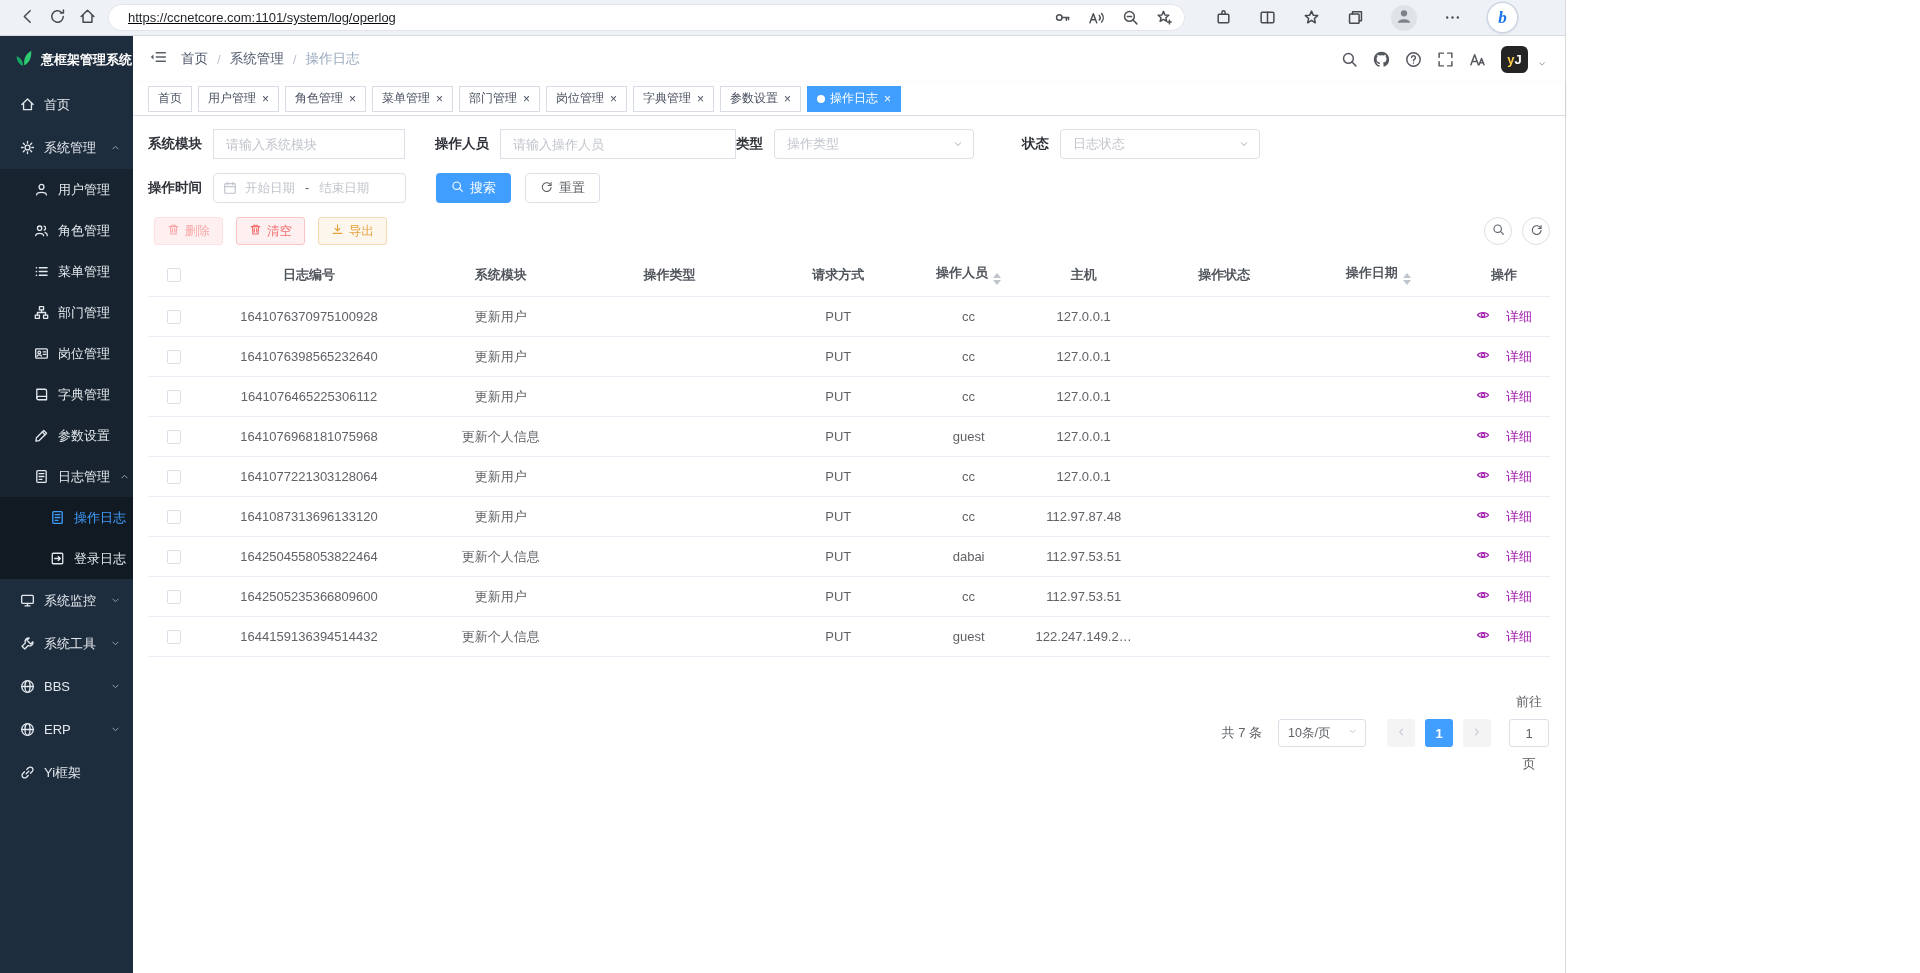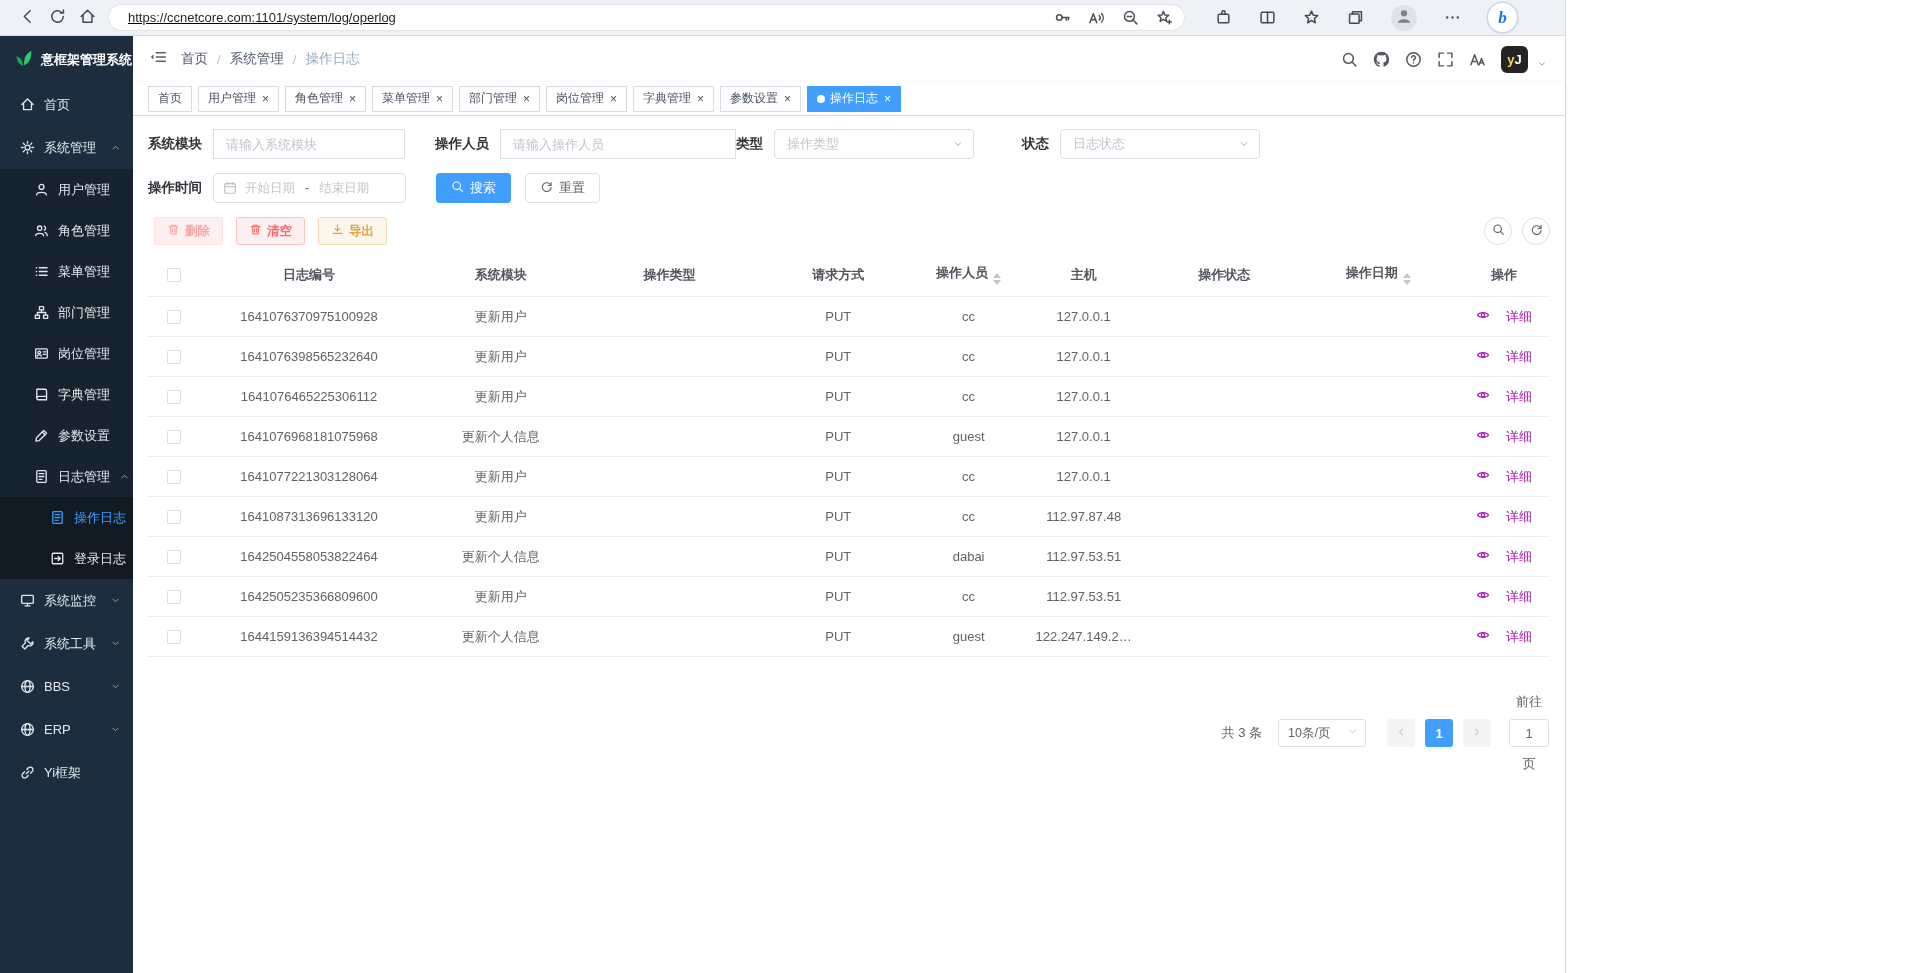--- a/index.html
+++ b/index.html
@@ -102,21 +102,21 @@
   .btn-search { height:30px; margin-left:30px; background:#409eff; color:#fff; border:none;
                 border-radius:4px; padding:0 15px; font-size:13px; display:inline-flex;
                 align-items:center; gap:6px; cursor:pointer; }
   .btn-reset { height:30px; margin-left:14px; background:#fff; color:#606266; border:1px solid #dcdfe6;
                border-radius:4px; padding:0 14px; font-size:13px; display:inline-flex;
                align-items:center; gap:6px; cursor:pointer; }
   .btn-search svg, .btn-reset svg, .tbtn svg { width:13px; height:13px; }
 
   .toolbar { display:flex; align-items:center; margin:2px 0 8px; }
   .tbtn { height:28px; border-radius:3px; font-size:12.5px; display:inline-flex; align-items:center;
-          gap:5px; padding:0 12px; cursor:pointer; border:1px solid transparent; background:#fff;font-weight:bold; }
+          gap:5px; padding:0 12px; cursor:pointer; border:1px solid transparent; background:#fff; }
   .btn-delete { background:#fef0f0; border-color:#fde2e2; color:#f9a7a7; cursor:not-allowed; margin-left:6px; }
   .btn-clear  { background:#fef0f0; border-color:#fbc4c4; color:#f56c6c; margin-left:13px; }
   .btn-export { background:#fdf6ec; border-color:#f5dab1; color:#e6a23c; margin-left:13px; }
   .toolbar-right { margin-left:auto; display:flex; gap:10px; }
   .circle-btn { width:28px; height:28px; border-radius:50%; border:1px solid #dcdfe6; background:#fff;
                 color:#5a5e66; display:flex; align-items:center; justify-content:center; cursor:pointer; }
   .circle-btn svg { width:13px; height:13px; }
 
   
   table { width:100%; border-collapse:collapse; table-layout:fixed; font-size:13px; color:#606266; }
@@ -843,21 +843,21 @@
                         <path d="M1.6 8 C4.2 4.4 11.8 4.4 14.4 8 C11.8 11.6 4.2 11.6 1.6 8 Z"></path>
                         <circle cx="8" cy="8" r="1.9"></circle>
                       </svg></span>
                     <span>详细</span>
                   </span></td>
               </tr>
             </tbody>
         </table>
 
         <div class="pagination">
-          <span class="pg-total">共 3 条</span>
+          <span class="pg-total">共 7 条</span>
           <div class="pg-size">
             <span>10条/页</span>
             <span><svg viewBox="0 0 16 16" fill="none" stroke="currentColor" stroke-width="1.4" stroke-linecap="round" stroke-linejoin="round">
                   <path d="M4.2 6 L8 9.8 L11.8 6"></path>
                 </svg></span>
           </div>
           <div class="pg-btn rotL">
               <span><svg viewBox="0 0 16 16" fill="none" stroke="currentColor" stroke-width="1.4" stroke-linecap="round" stroke-linejoin="round">
                   <path d="M4.2 6 L8 9.8 L11.8 6"></path>
                 </svg></span>

